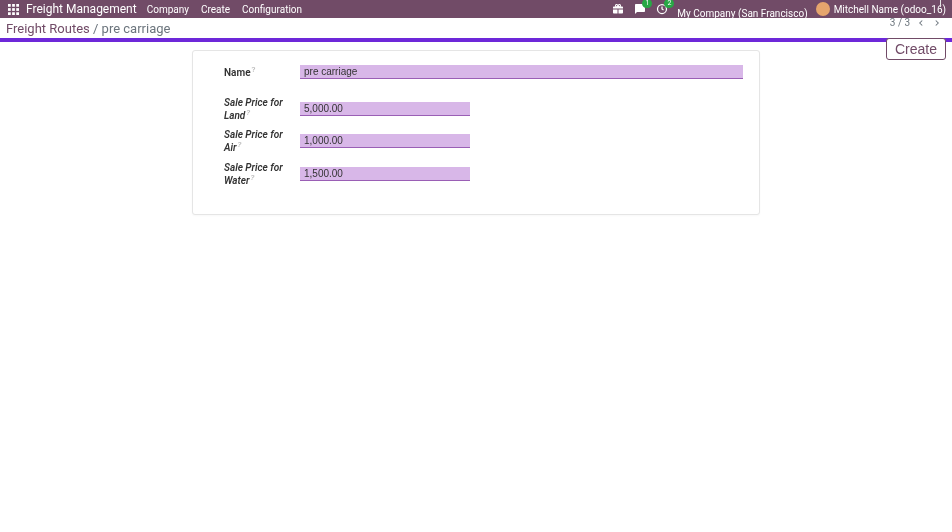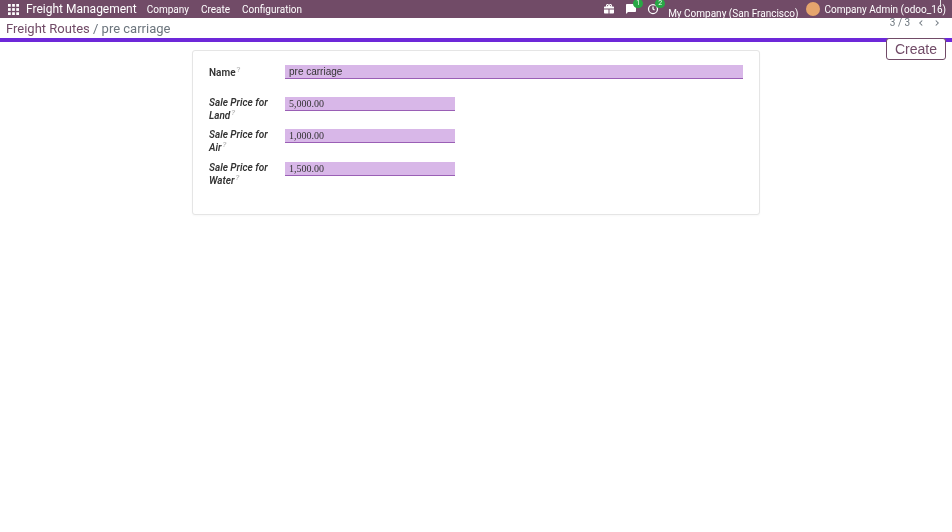--- a/index.html
+++ b/index.html
@@ -25,28 +25,28 @@
     .breadcrumbs .root { color: #714b67; cursor: pointer; }
     .breadcrumbs .sep, .breadcrumbs .current { color: #6c757d; }
     .bar-right { display: flex; align-items: center; gap: 10px; font-size: 10px; flex-direction: column; }
     .action-btn { color: #714b67; display: inline-flex; align-items: center; gap: 3px; cursor: pointer; padding-right: 8px; border-right: 1px solid #e5e5e5; }
     .gear { width: 10px; height: 10px; }
     .pager { display: inline-flex; align-items: center; gap: 6px; color: #6c757d; }
     .pager-arrow { width: 10px; height: 10px; cursor: pointer; }
     .btn-create { border: 1px solid #714b67; color: #714b67; background: #fff; padding: 2px 8px; border-radius: 3px; font-size: 14px; cursor: pointer; }
     .content { display: flex; justify-content: center; padding: 8px 0; }
     .form-card { width: 568px; background: #fff; border: 1px solid #e5e5e5; border-radius: 3px; padding: 14px 16px 20px; margin-top: 0; box-shadow: 0 1px 2px rgba(0,0,0,0.03); }
-    .form-row { display: flex; align-items: flex-start; margin-bottom: 8px; }
+    .form-row { display: flex; align-items: center; margin-bottom: 8px; margin-left: 15px; }
     .form-row.spacer { margin-bottom: 18px; }
     .field-label { width: 76px; font-size: 10px; font-weight: 600; color: #333; position: relative; flex-shrink: 0; }
     .field-label.wide { width: 76px; font-style: italic; }
     .field-label sup { color: #bbb; font-size: 8px; margin-left: 1px; }
     .field-input { background: #d8b7e8; border: none; border-bottom: 1px solid #9a5fb5; padding: 2px 4px; font-size: 10px; color: #333; height: 14px; line-height: 10px; }
     .field-input.name { flex: 1; }
-    .field-input.price { width: 170px; font-family: Liberation Serif, serif; }
+    .field-input.price { width: 170px; }
   </style>
 </head>
 <body>
 
 <div class="navbar">
   <div class="nav-left">
     <span class="nav-app">
       <span class="apps-icon">
         <svg viewBox="0 0 12 12" fill="#fff">
             <rect x="0" y="0" width="3" height="3"></rect>
@@ -87,21 +87,21 @@
         <svg viewBox="0 0 24 24" fill="none" stroke="#fff" stroke-width="2.5">
             <circle cx="12" cy="12" r="9"></circle>
             <path d="M12 7v5l3 2"></path>
           </svg>
       </span>
       <span class="badge">2</span>
     </span>
     <span class="company">My Company (San Francisco)</span>
     <span class="user">
       <span class="avatar"></span>
-      <span>Company Admin (odoo_16)</span>
+      <span>Mitchell Name (odoo_16)</span>
     </span>
   </div>
 </div>
 
 <div class="breadcrumb-bar">
   <div class="breadcrumbs">
     <span class="root">Freight Routes</span>
     <span class="sep">/</span>
     <span class="current">pre carriage</span>
   </div>

